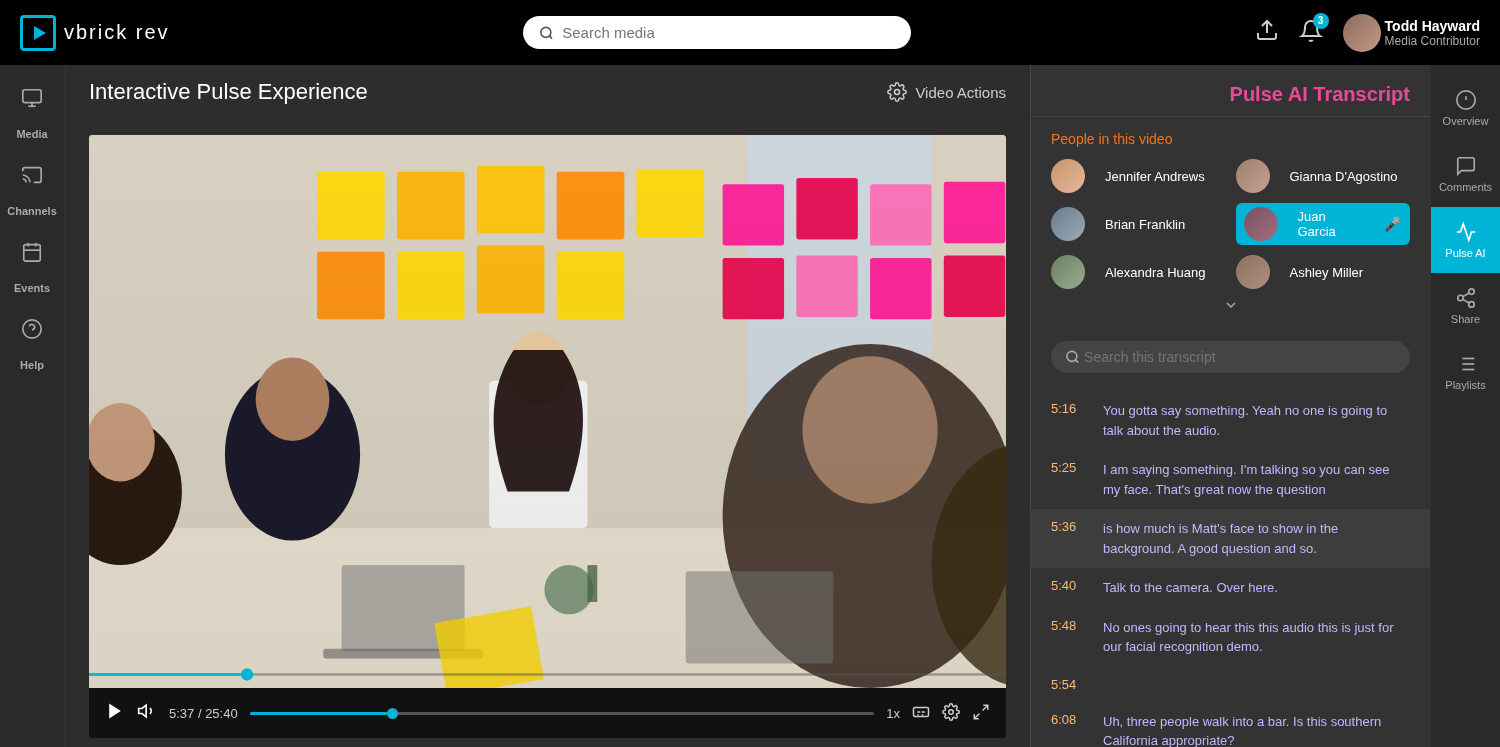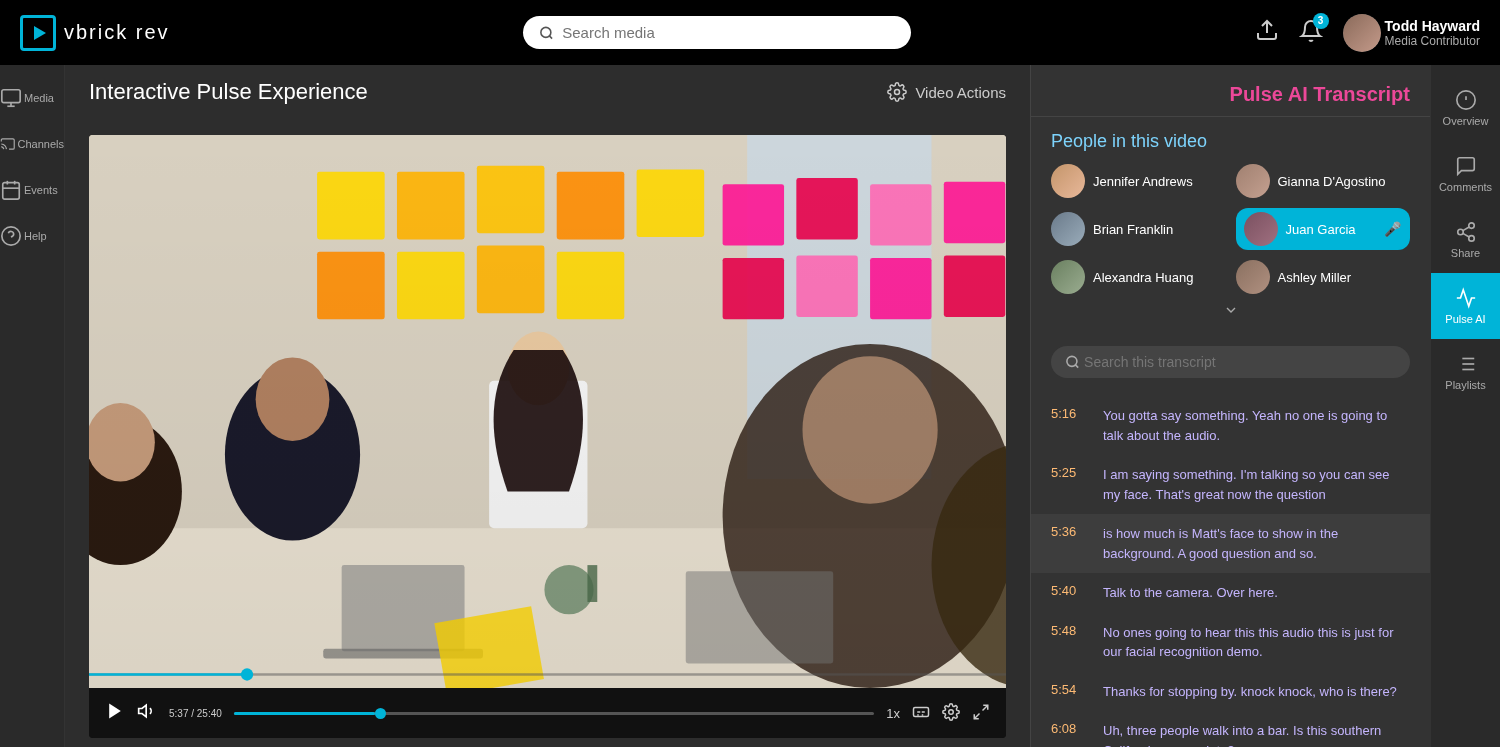--- a/index.html
+++ b/index.html
@@ -103,27 +103,29 @@
       background: #2a2a2a;
       display: flex;
       flex-direction: column;
       align-items: center;
       padding-top: 10px;
       gap: 0;
       border-right: 1px solid #333;
     }
     .sidebar-item {
       display: flex;
+      flex-direction: column;
       align-items: center;
       padding: 12px 0;
       width: 100%;
       cursor: pointer;
       color: #aaa;
       font-size: 11px;
-      gap: 2px;
+      gap: 19px;
+      font-weight: bold;
     }
     .sidebar-item svg { width: 22px; height: 22px; }
 
     
     .content-area {
       flex: 1;
       background: #2d2d2d;
       display: flex;
       flex-direction: column;
       overflow: hidden;
@@ -196,21 +198,21 @@
       width: 22%;
     }
     .progress-dot {
       position: absolute;
       top: -4px;
       left: 22%;
       width: 11px; height: 11px;
       background: #00b4d8;
       border-radius: 50%;
     }
-    .time-display { color: #ccc; font-size: 10px; }
+    .time-display { color: #ccc; font-size: 13px; }
     .speed-badge { color: #ccc; font-size: 13px; }
     .ctrl-small { color: #ccc; font-size: 13px; cursor: pointer; }
 
     
     .transcript-panel {
       width: 400px;
       background: #333;
       display: flex;
       flex-direction: column;
       border-left: 1px solid #444;
@@ -218,35 +220,35 @@
     }
     .transcript-header {
       padding: 18px 20px 10px;
       font-size: 20px;
       font-weight: 600;
       color: #ec4899;
       border-bottom: 1px solid #444;
       text-align: right;
     }
     .people-section { padding: 14px 20px 10px; }
-    .people-label { font-size: 18px; color: #7dd3fc; margin-bottom: 12px; }
+    .people-label { font-size: 14px; color: #f97316; margin-bottom: 12px; }
     .people-grid {
       display: grid;
       grid-template-columns: 1fr 1fr;
       gap: 10px;
     }
     .person-item {
       display: flex;
       align-items: center;
-      gap: 8px;
+      gap: 20px;
       cursor: pointer;
     }
     .person-item.active {
       background: #00b4d8;
-      border-radius: 12px;
+      border-radius: 6px;
       padding: 4px 8px;
     }
     .person-avatar {
       width: 34px; height: 34px;
       border-radius: 50%;
       overflow: hidden;
       flex-shrink: 0;
     }
     .person-name { font-size: 13px; color: #fff; }
     .mic-indicator {
@@ -620,21 +622,20 @@
       <div class="transcript-entry">
         <span class="entry-time">5:40</span>
         <span class="entry-text">Talk to the camera. Over here.</span>
       </div>
       <div class="transcript-entry">
         <span class="entry-time">5:48</span>
         <span class="entry-text">No ones going to hear this this audio this is just for our facial recognition demo.</span>
       </div>
       <div class="transcript-entry">
         <span class="entry-time">5:54</span>
-        <span class="entry-text">Thanks for stopping by. knock knock, who is there?</span>
       </div>
       <div class="transcript-entry">
         <span class="entry-time">6:08</span>
         <span class="entry-text">Uh, three people walk into a bar. Is this southern California appropriate?</span>
       </div>
     </div>
   </div>
 
   <div class="right-panel">
     <div class="panel-item">
@@ -643,36 +644,36 @@
         <line x1="12" y1="8" x2="12" y2="12"></line>
         <line x1="12" y1="16" x2="12.01" y2="16"></line>
       </svg>
       <span>Overview</span>
     </div>
     <div class="panel-item">
       <svg width="22" height="22" viewBox="0 0 24 24" fill="none" stroke="currentColor" stroke-width="1.8">
         <path d="M21 15a2 2 0 0 1-2 2H7l-4 4V5a2 2 0 0 1 2-2h14a2 2 0 0 1 2 2z"></path>
       </svg>
       <span>Comments</span>
+    </div>
+    <div class="panel-item active">
+      <svg width="22" height="22" viewBox="0 0 24 24" fill="none" stroke="currentColor" stroke-width="1.8">
+        <polyline points="22 12 18 12 15 21 9 3 6 12 2 12"></polyline>
+      </svg>
+      <span>Pulse AI</span>
     </div>
     <div class="panel-item">
       <svg width="22" height="22" viewBox="0 0 24 24" fill="none" stroke="currentColor" stroke-width="1.8">
         <circle cx="18" cy="5" r="3"></circle>
         <circle cx="6" cy="12" r="3"></circle>
         <circle cx="18" cy="19" r="3"></circle>
         <line x1="8.59" y1="13.51" x2="15.42" y2="17.49"></line>
         <line x1="15.41" y1="6.51" x2="8.59" y2="10.49"></line>
       </svg>
       <span>Share</span>
-    </div>
-    <div class="panel-item active">
-      <svg width="22" height="22" viewBox="0 0 24 24" fill="none" stroke="currentColor" stroke-width="1.8">
-        <polyline points="22 12 18 12 15 21 9 3 6 12 2 12"></polyline>
-      </svg>
-      <span>Pulse AI</span>
     </div>
     <div class="panel-item">
       <svg width="22" height="22" viewBox="0 0 24 24" fill="none" stroke="currentColor" stroke-width="1.8">
         <line x1="8" y1="6" x2="21" y2="6"></line>
         <line x1="8" y1="12" x2="21" y2="12"></line>
         <line x1="8" y1="18" x2="21" y2="18"></line>
         <line x1="3" y1="6" x2="3.01" y2="6"></line>
         <line x1="3" y1="12" x2="3.01" y2="12"></line>
         <line x1="3" y1="18" x2="3.01" y2="18"></line>
       </svg>

